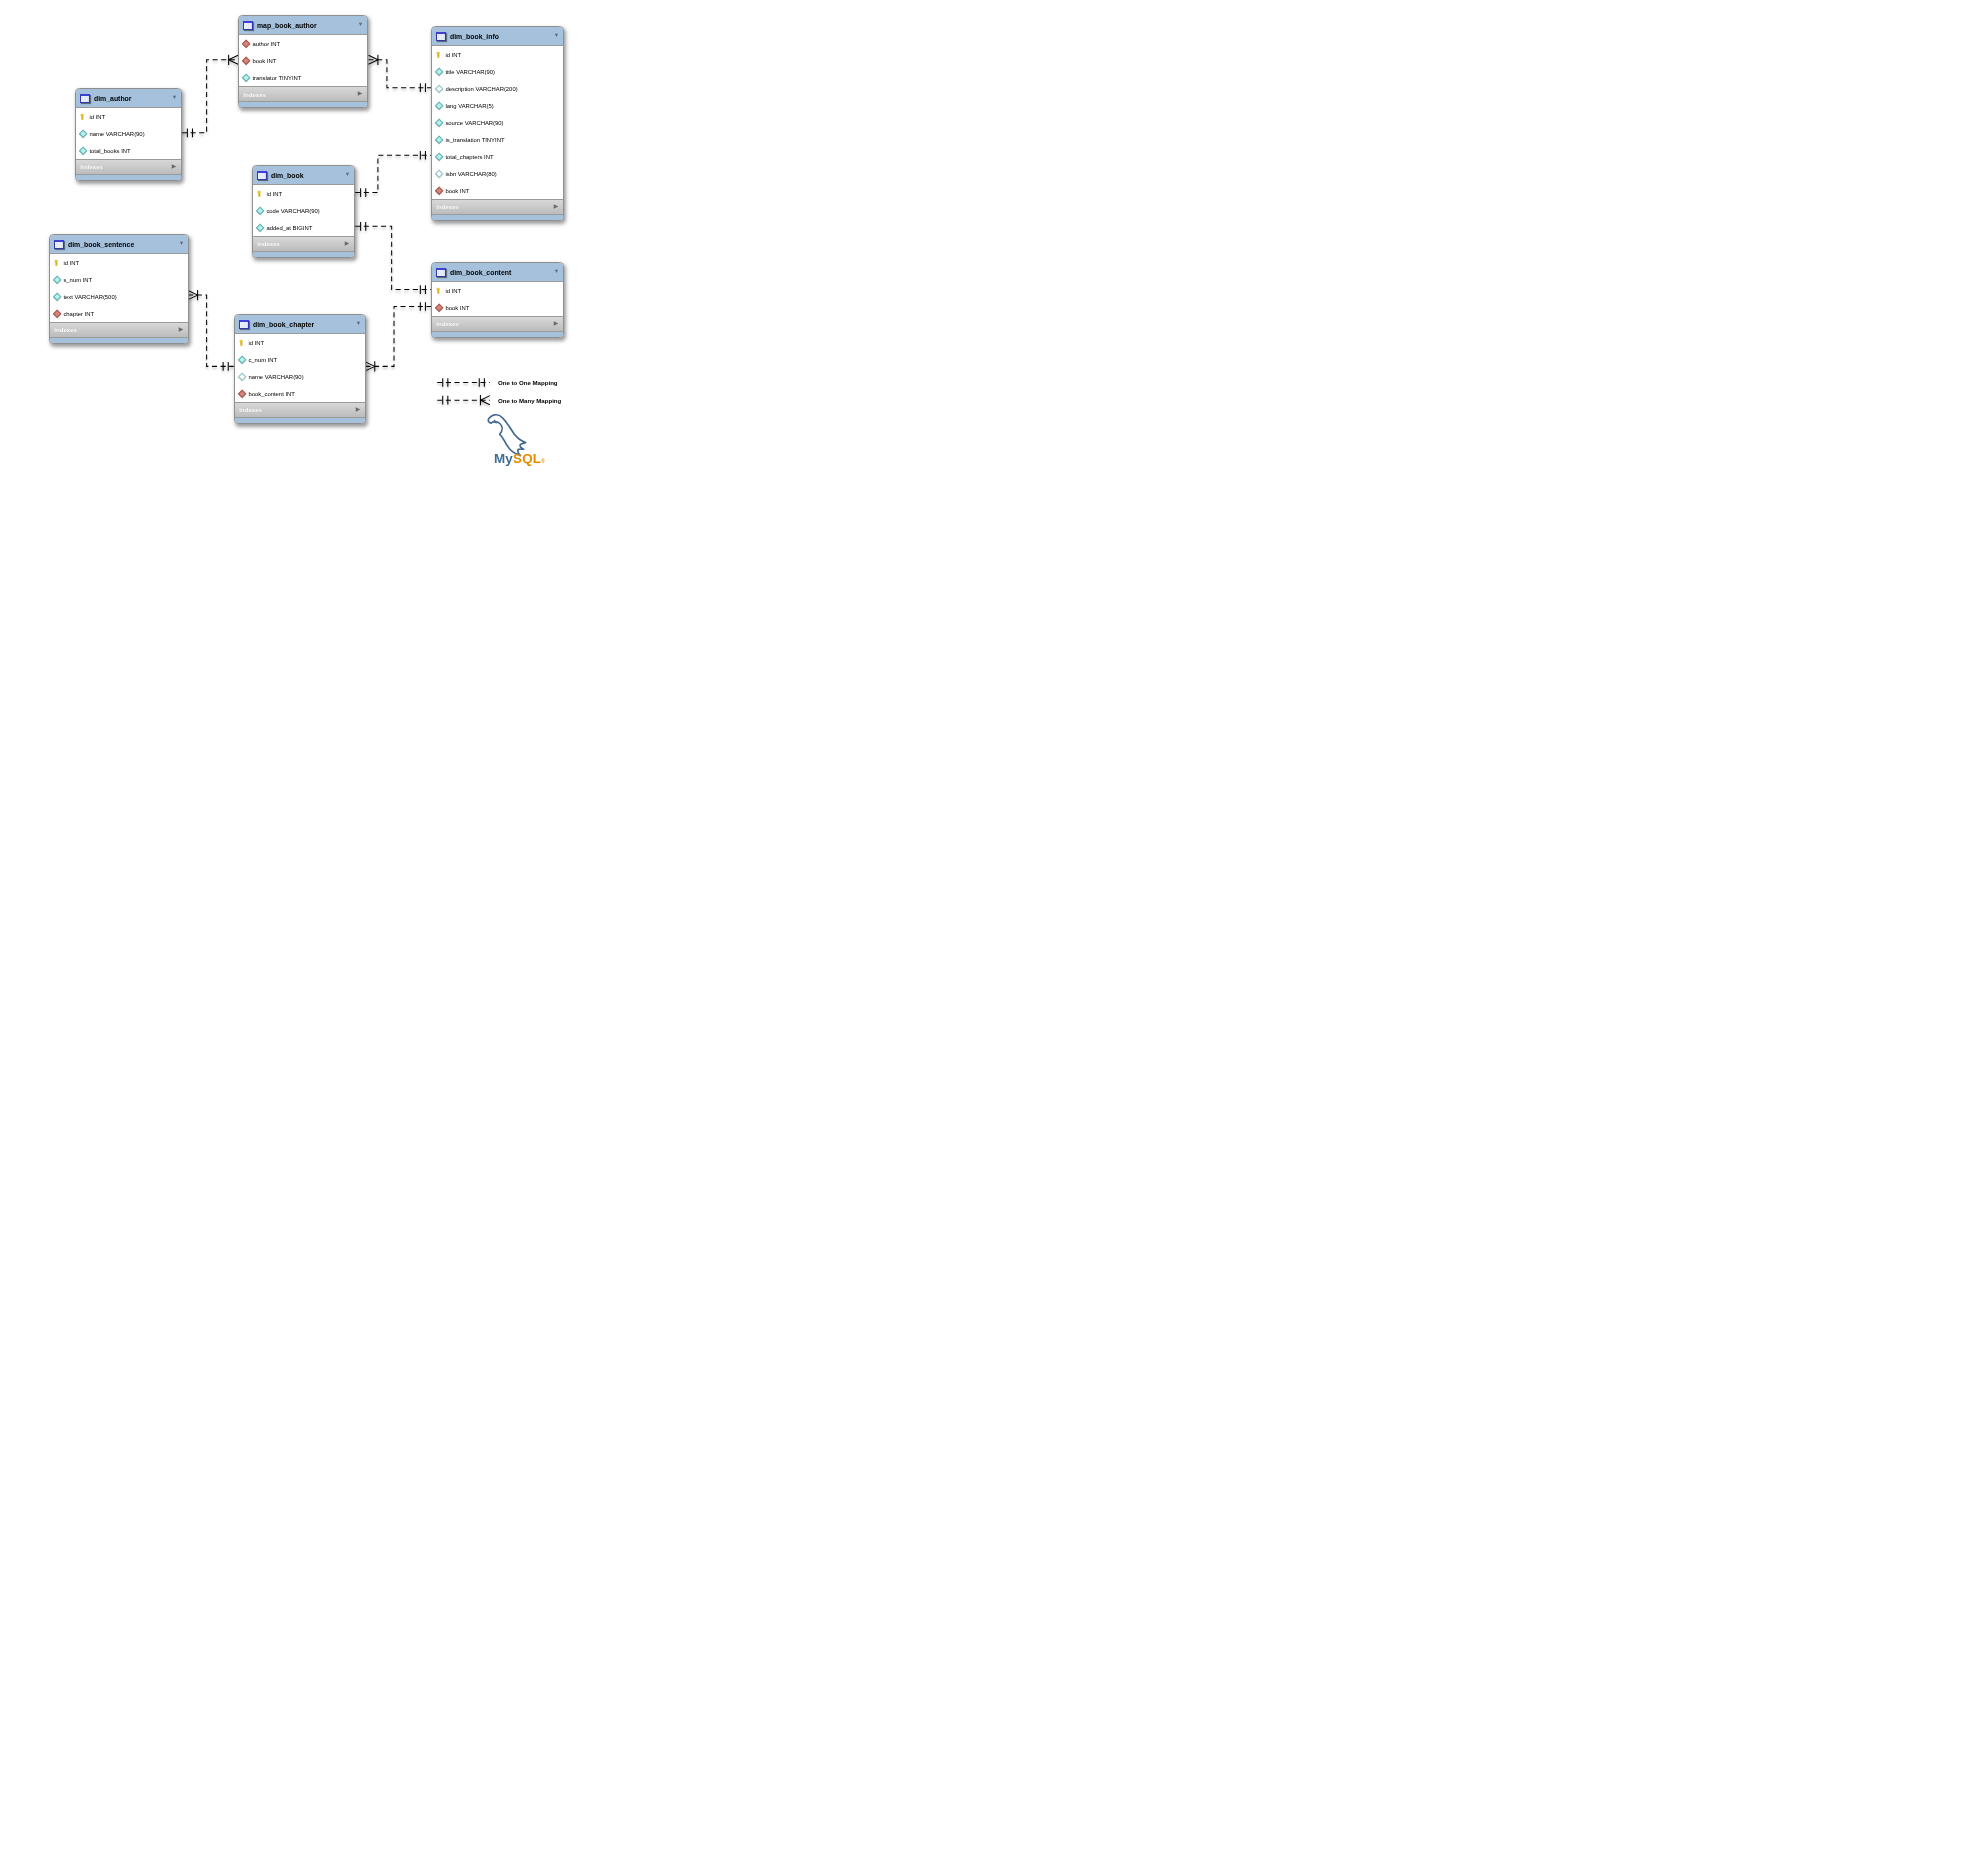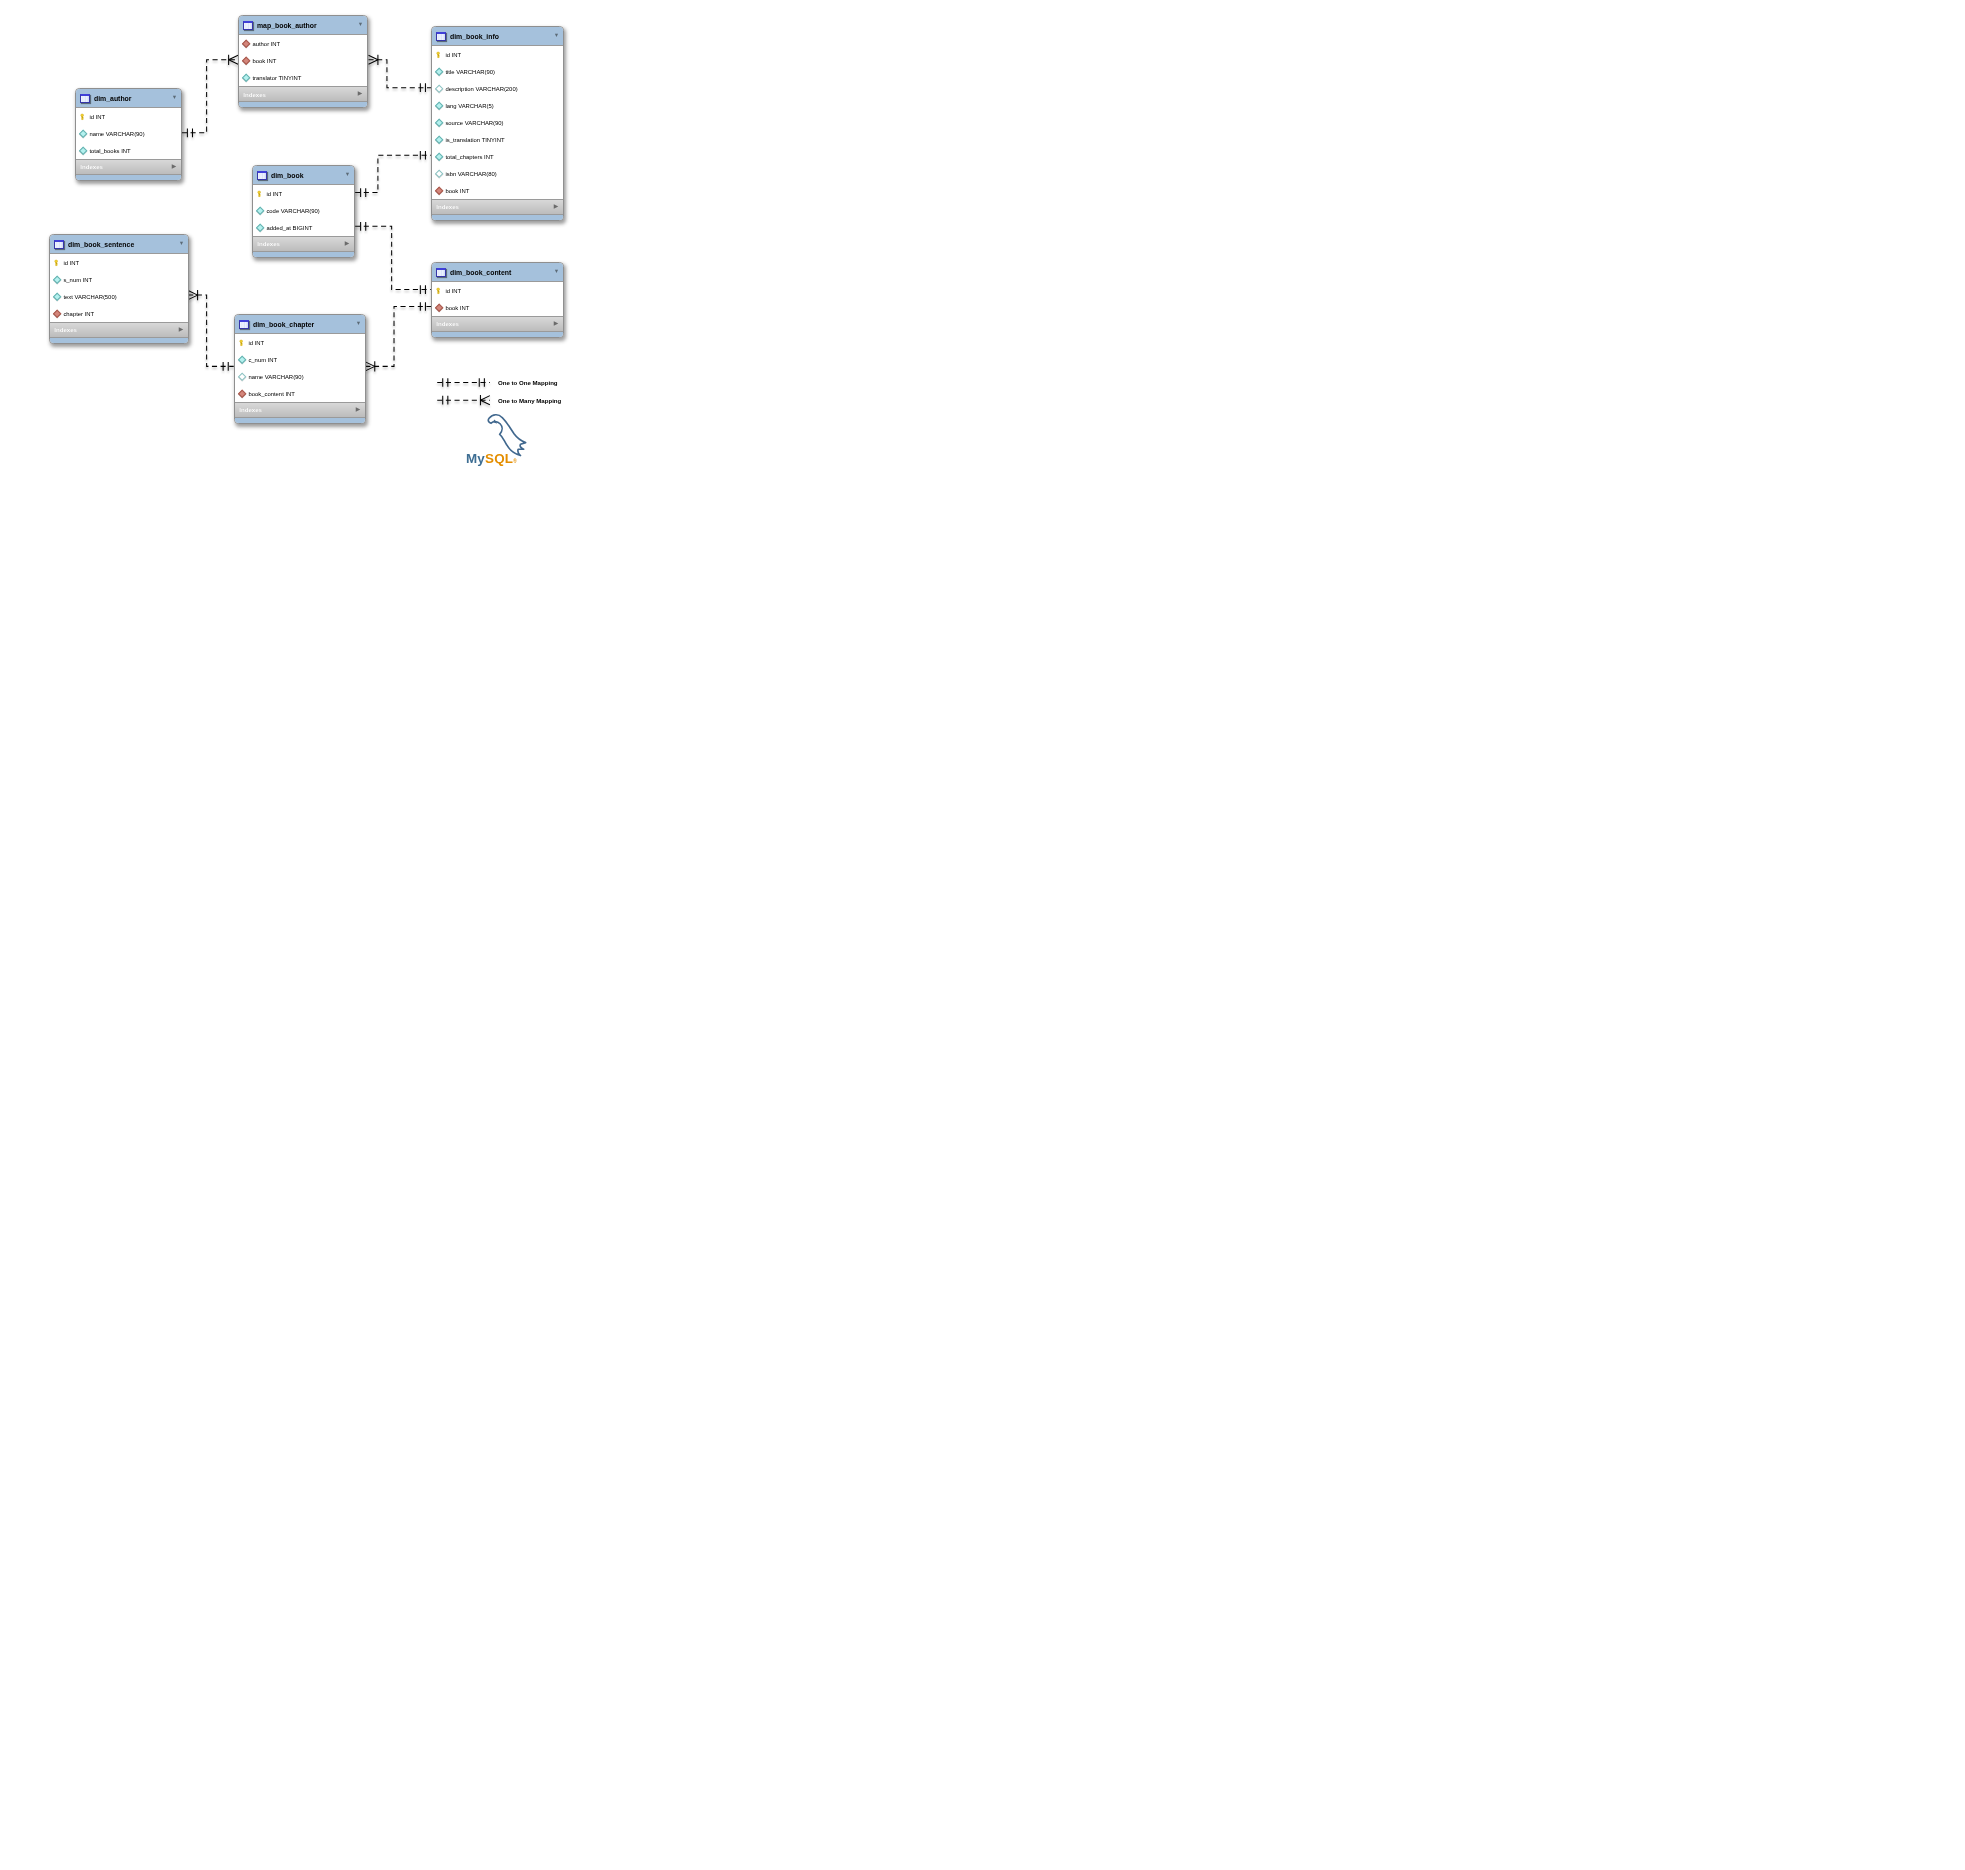--- a/index.html
+++ b/index.html
@@ -58,21 +58,21 @@
     font-size:5.9px;color:#6b6b6b;line-height:1;}
   .t-strip{height:5.1px;background:var(--header-blue);border-radius:0 0 3.5px 3.5px;}
   .legend-label{
     position:absolute;z-index:2;font-size:6.1px;font-weight:bold;color:#000;
     white-space:nowrap;transform:translateY(-50%);
   }
   #mysql-text{
     position:absolute;z-index:2;left:466px;top:452px;
     font-size:13.4px;font-weight:bold;letter-spacing:0.2px;line-height:1;
   }
-  #mysql-text .my{color:var(--mysql-blue);}
+  #mysql-text .my{color:var(--mysql-blue);margin-left:28px;}
   #mysql-text .sql{color:var(--mysql-orange);}
   #mysql-text .reg{font-size:4.7px;color:var(--mysql-orange);font-weight:bold;vertical-align:baseline;}
 </style>
 </head>
 <body>
 
 <div id="canvas">
   <svg id="wires" width="625" height="468" viewBox="0 0 1591 1190">
     <defs>
       <filter id="soft" x="-30%" y="-30%" width="160%" height="160%">

